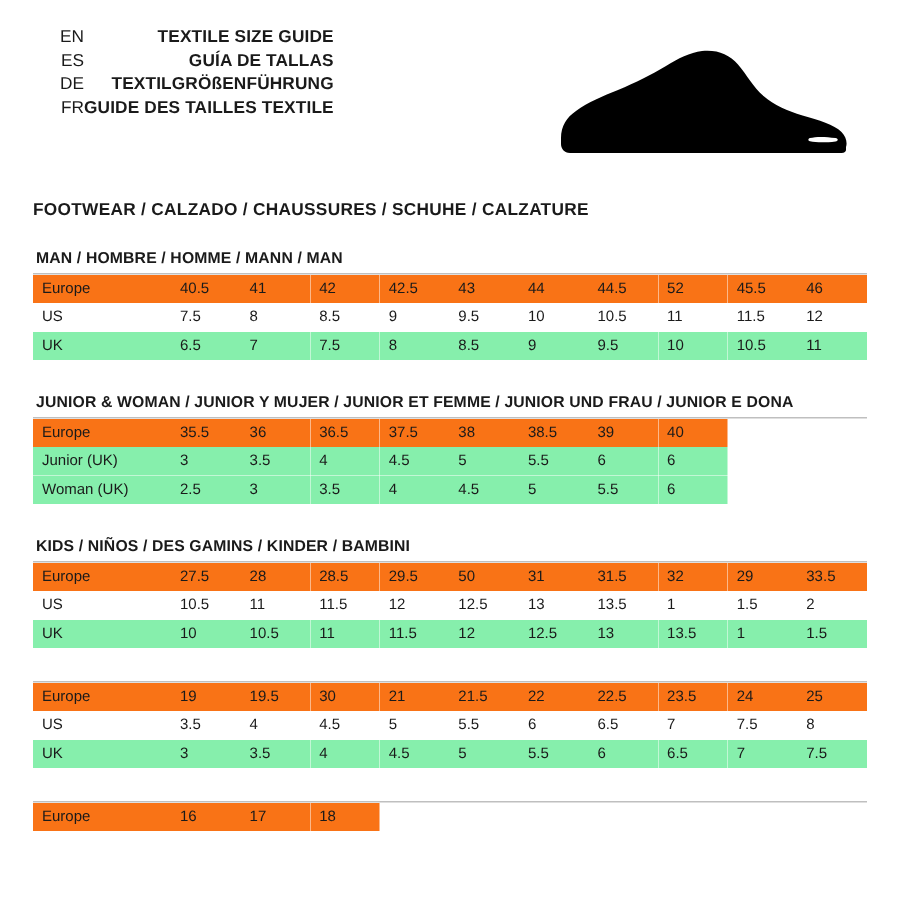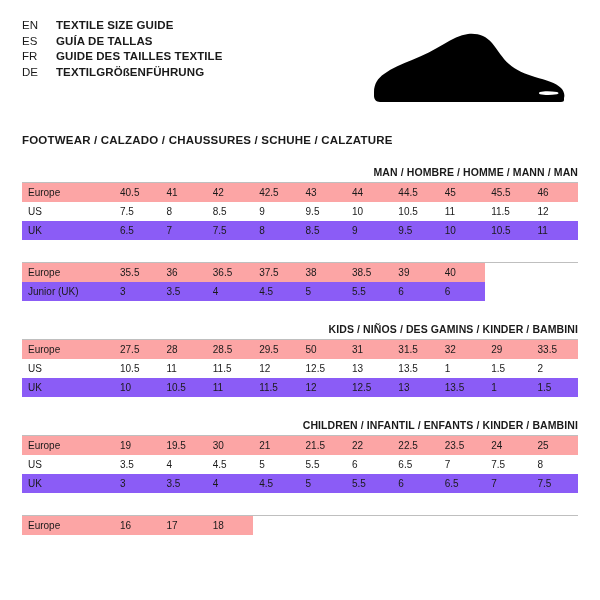--- a/index.html
+++ b/index.html
@@ -20,20 +20,21 @@
     height: 600px;
     box-sizing: border-box;
     padding: 18px 22px 0 22px;
   }
 
   
   .header {
     display: flex;
     align-items: flex-start;
     justify-content: space-between;
+    text-align: right;
   }
   .lang-table {
     border-collapse: collapse;
   }
   .lang-table td {
     font-size: 11.5px;
     line-height: 15.5px;
     padding: 0;
     vertical-align: top;
     white-space: nowrap;
@@ -64,45 +65,44 @@
   
   .section {
     margin-top: 22px;
   }
   .section-title {
     font-size: 10.5px;
     font-weight: bold;
     letter-spacing: 0.1px;
     padding-left: 2px;
     margin-bottom: 4px;
-    text-align: right;
   }
   .divider {
     height: 1px;
     background: #bfbfbf;
     margin-bottom: 0;
   }
   table.sizes {
     border-collapse: collapse;
     width: 100%;
     table-layout: fixed;
   }
   table.sizes td {
     font-size: 10px;
     line-height: 13px;
     padding: 3px 0 3px 6px;
     color: #1a1a1a;
     white-space: nowrap;
     overflow: hidden;
   }
   table.sizes tr.shaded td {
-    background: #fca5a5;
+    background: #f97316;
   }
   table.sizes tr.alt td {
-    background: #8b5cf6;
+    background: #86efac;
   }
   td.label {
     width: 86px;
   }
   
   .section.babies td.label { width: 86px; }
 
   .section.first { margin-top: 20px; }
 </style>
 </head>
@@ -115,26 +115,26 @@
       <tbody>
         <tr>
           <td class="lang-code">EN</td>
           <td class="lang-title">TEXTILE SIZE GUIDE</td>
         </tr>
         <tr>
           <td class="lang-code">ES</td>
           <td class="lang-title">GUÍA DE TALLAS</td>
         </tr>
         <tr>
+          <td class="lang-code">DE</td>
+          <td class="lang-title">TEXTILGRÖßENFÜHRUNG</td>
+        </tr>
+        <tr>
           <td class="lang-code">FR</td>
           <td class="lang-title">GUIDE DES TAILLES TEXTILE</td>
-        </tr>
-        <tr>
-          <td class="lang-code">DE</td>
-          <td class="lang-title">TEXTILGRÖßENFÜHRUNG</td>
         </tr>
       </tbody>
     </table>
 
     <div class="shoe-wrap">
       <svg viewBox="0 0 200 80" width="200" height="80" aria-hidden="true">
         <path fill="#000000" d="M6 62 C6 54 10 48 16 44 C24 38 34 34 44 30 C56 25 66 20 76 14
                  C84 9 92 5 100 4 C110 3 118 6 124 13 C130 20 134 28 141 34
                  C148 40 157 44 167 47 C178 50 188 53 193 58 C196 61 197 65 196 68
                  L196 70 C196 71 195 72 193 72 L12 72 C8 72 6 69 6 66 Z"></path>
@@ -154,21 +154,21 @@
           <tbody>
             <tr class="shaded">
               <td class="label">Europe</td>
               <td>40.5</td>
               <td>41</td>
               <td>42</td>
               <td>42.5</td>
               <td>43</td>
               <td>44</td>
               <td>44.5</td>
-              <td>45</td>
+              <td>52</td>
               <td>45.5</td>
               <td>46</td>
             </tr>
             <tr>
               <td class="label">US</td>
               <td>7.5</td>
               <td>8</td>
               <td>8.5</td>
               <td>9</td>
               <td>9.5</td>
@@ -188,20 +188,21 @@
               <td>9</td>
               <td>9.5</td>
               <td>10</td>
               <td>10.5</td>
               <td>11</td>
             </tr>
           </tbody>
         </table>
       </div>
       <div class="section">
+        <div class="section-title">JUNIOR &amp; WOMAN / JUNIOR Y MUJER / JUNIOR ET FEMME / JUNIOR UND FRAU / JUNIOR E DONA</div>
         <div class="divider"></div>
         <table class="sizes">
           <tbody>
             <tr class="shaded">
               <td class="label">Europe</td>
               <td>35.5</td>
               <td>36</td>
               <td>36.5</td>
               <td>37.5</td>
               <td>38</td>
@@ -213,20 +214,33 @@
             </tr>
             <tr class="alt">
               <td class="label">Junior (UK)</td>
               <td>3</td>
               <td>3.5</td>
               <td>4</td>
               <td>4.5</td>
               <td>5</td>
               <td>5.5</td>
               <td>6</td>
+              <td>6</td>
+              <td style="background: transparent;"></td>
+              <td style="background: transparent;"></td>
+            </tr>
+            <tr class="alt">
+              <td class="label">Woman (UK)</td>
+              <td>2.5</td>
+              <td>3</td>
+              <td>3.5</td>
+              <td>4</td>
+              <td>4.5</td>
+              <td>5</td>
+              <td>5.5</td>
               <td>6</td>
               <td style="background: transparent;"></td>
               <td style="background: transparent;"></td>
             </tr>
           </tbody>
         </table>
       </div>
       <div class="section">
         <div class="section-title">KIDS / NIÑOS / DES GAMINS / KINDER / BAMBINI</div>
         <div class="divider"></div>
@@ -268,21 +282,20 @@
               <td>12.5</td>
               <td>13</td>
               <td>13.5</td>
               <td>1</td>
               <td>1.5</td>
             </tr>
           </tbody>
         </table>
       </div>
       <div class="section">
-        <div class="section-title">CHILDREN / INFANTIL / ENFANTS / KINDER / BAMBINI</div>
         <div class="divider"></div>
         <table class="sizes">
           <tbody>
             <tr class="shaded">
               <td class="label">Europe</td>
               <td>19</td>
               <td>19.5</td>
               <td>30</td>
               <td>21</td>
               <td>21.5</td>

